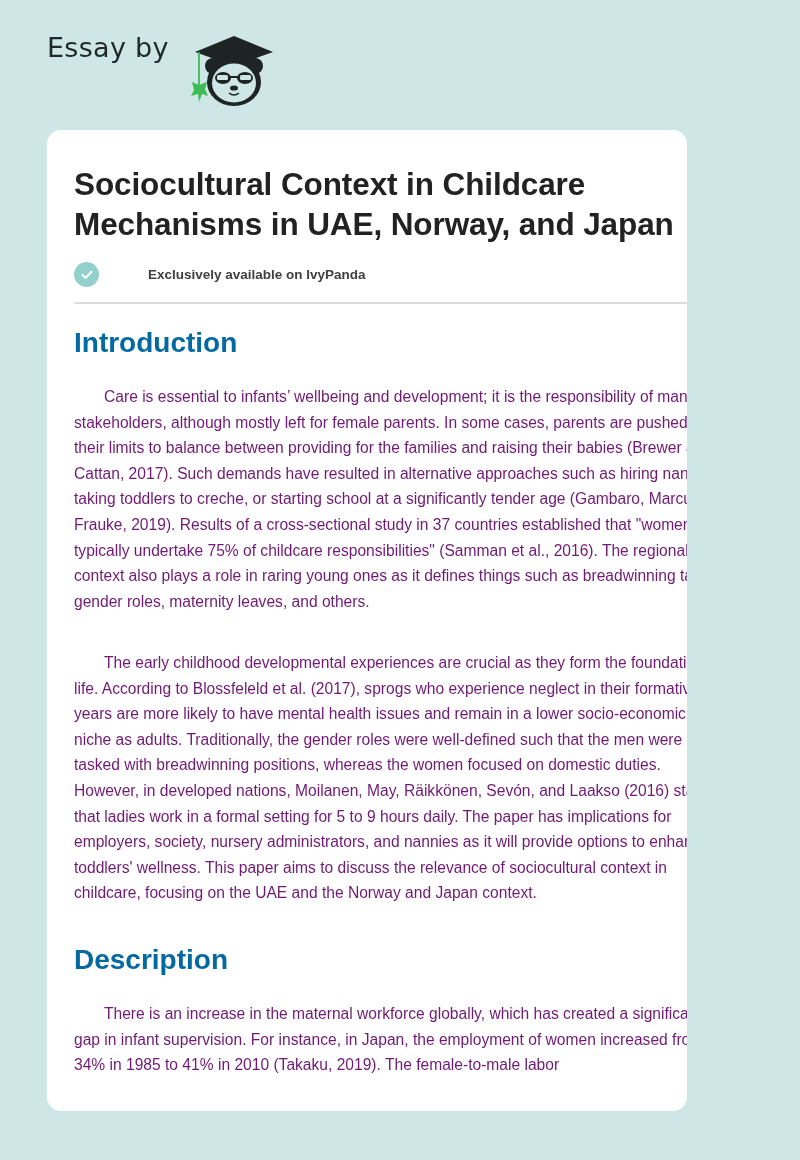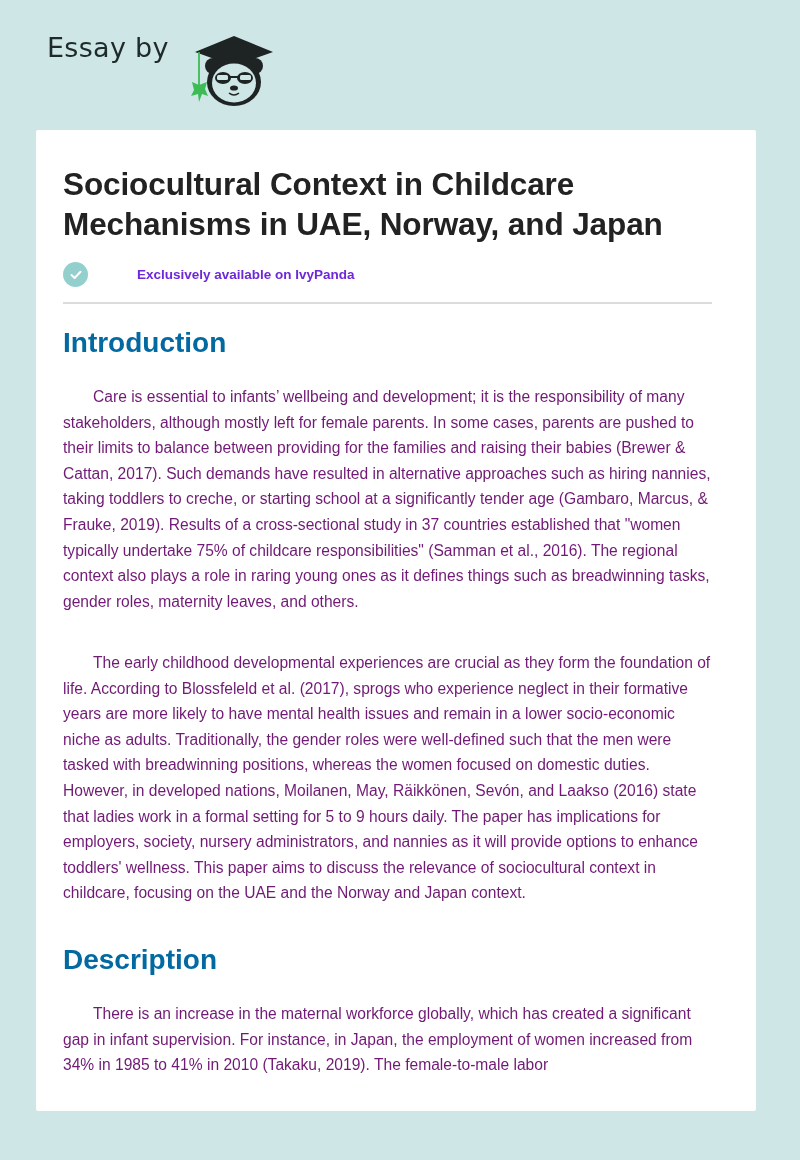--- a/index.html
+++ b/index.html
@@ -47,26 +47,26 @@
     font-family: "DejaVu Sans", sans-serif;
     font-size: 12px;
     vertical-align: top;
     position: relative;
     top: -4px;
     margin-left: 1px;
     font-weight: bold;
   }
   .card {
     position: absolute;
-    left: 36px;
+    left: 47px;
     top: 130px;
-    width: 720px;
+    width: 640px;
     height: 981px;
     background: #ffffff;
-    border-radius: 2px;
+    border-radius: 14px;
     overflow: hidden;
   }
   .card-inner {
     position: absolute;
     left: 27px;
     top: 0;
     width: 649px;
   }
   .title {
     margin: 0;
@@ -93,21 +93,21 @@
     border-radius: 50%;
     background: #93d0cd;
     display: flex;
     align-items: center;
     justify-content: center;
     margin-right: 5px;
   }
   .exclusive-text {
     font-size: 13.5px;
     font-weight: bold;
-    color: #6d28d9;
+    color: #404040;
     padding-left: 44px;
   }
   .divider {
     position: absolute;
     top: 172px;
     left: 0;
     width: 649px;
     height: 2px;
     background: #dcdcdc;
   }

